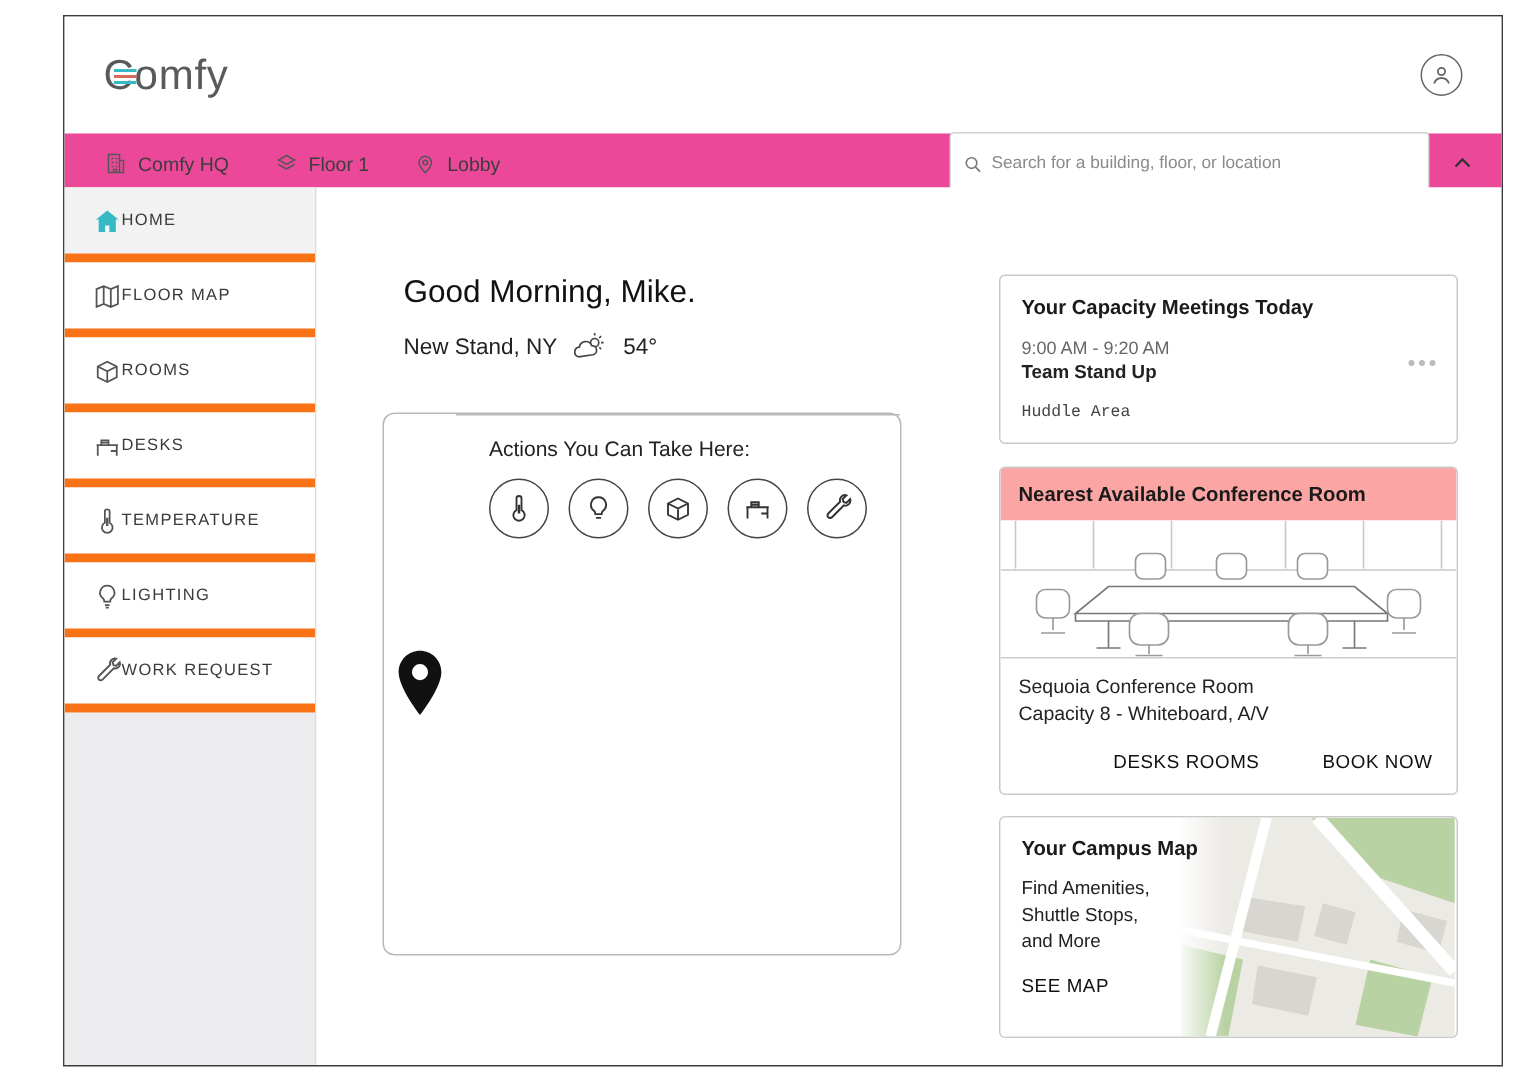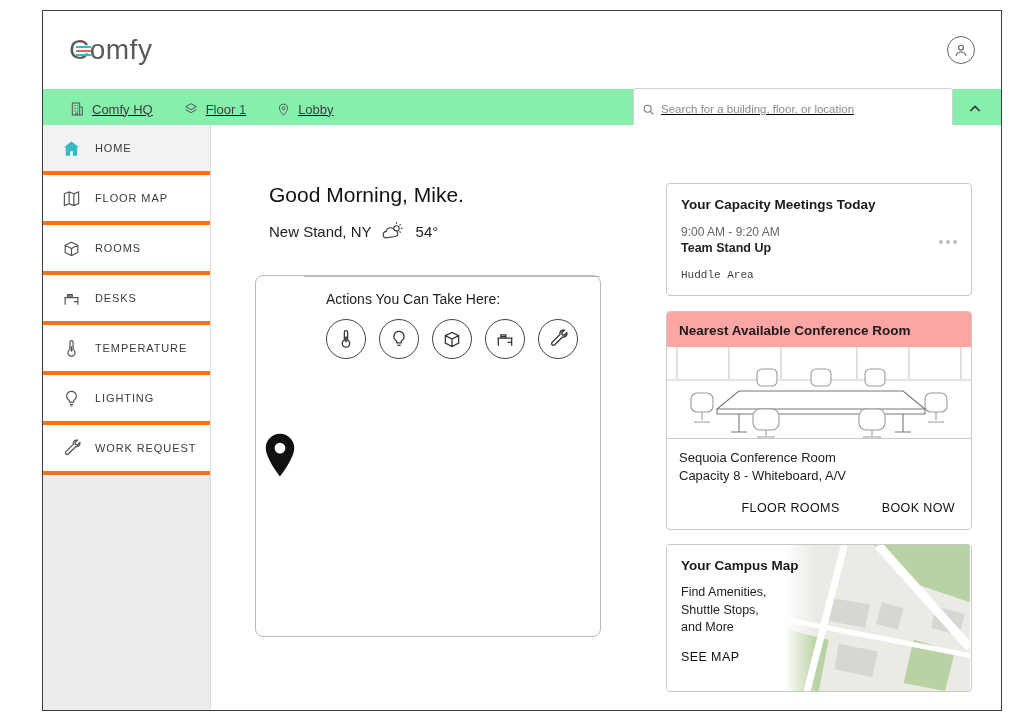--- a/index.html
+++ b/index.html
@@ -24,43 +24,43 @@
   .logo-lines i:nth-child(1) { background: #35b9c5; }
   .logo-lines i:nth-child(2) { background: #d96a5b; }
   .logo-lines i:nth-child(3) { background: #35b9c5; }
   .avatar-btn {
     width: 28px; height: 28px; border-radius: 50%; border: 1.6px solid #666;
     background: #fff; display: flex; align-items: center; justify-content: center; cursor: pointer;
   }
 
   
   .crumbbar {
-    height: 36px; flex: none; background: #86efac;
-    display: flex; align-items: center; padding: 4px 18px 0 26px; text-decoration: underline;
+    height: 36px; flex: none; background: #ec4899;
+    display: flex; align-items: center; padding: 4px 18px 0 26px;
   }
   .crumb { display: flex; align-items: center; gap: 7px; margin-right: 30px; cursor: pointer; }
   .crumb span { font-size: 13px; color: #3d3d3d; }
   .crumb-spacer { flex: 1; }
   .searchbox {
     width: 320px; height: 43px; background: #fff; border: 1px solid #d2d2d2; border-radius: 3px;
     display: flex; align-items: center; padding: 0 8px; gap: 6px;
   }
   .searchbox input {
     border: none; outline: none; flex: 1; font-size: 11.5px; color: #333; background: transparent;
     font-family: "Liberation Sans", sans-serif;
   }
   .searchbox input::placeholder { color: #8a8a8a; }
   .collapse-btn { background: none; border: none; margin-left: 14px; cursor: pointer; display: flex; align-items: center; }
 
   
   .bodyrow { flex: 1; display: flex; min-height: 0; }
   .sidebar { width: 168px; flex: none; background: #ececee; border-right: 1px solid #dcdcdc; }
   .side-item {
-    height: 50px; background: #fff; border-bottom: 4px solid #f97316;
-    display: flex; align-items: center; gap: 14px; padding-left: 18px; cursor: pointer; text-align: center;
+    height: 50px; background: #fff; border-bottom: 6px solid #f97316;
+    display: flex; align-items: center; padding-left: 18px; cursor: pointer; text-align: center;
   }
   .side-item.active { background: #f2f2f3; }
   .slabel { font-size: 11px; letter-spacing: .9px; color: #3a3a3a; }
   .sicon { width: 20px; height: 20px; display: flex; align-items: center; justify-content: center; }
 
   
   .main { flex: 1; background: #fff; padding: 58px 28px 0 44px; display: flex; align-items: flex-start; }
   .col-left { width: 384px; flex: none; }
   .greeting { font-size: 21px; color: #111; margin-left: 14px; }
   .weather-row { margin: 14px 0 0 14px; display: flex; align-items: center; gap: 9px; font-size: 15px; color: #222; }
@@ -317,21 +317,21 @@
               <path d="M99 83v6M90 90h18"></path>
               <rect x="192" y="62" width="26" height="21" rx="7" fill="#fff"></rect>
               <path d="M205 83v6M196 90h18"></path>
             </svg>
           </div>
           <div class="conf-info">
             <div>Sequoia Conference Room</div>
             <div>Capacity 8 - Whiteboard, A/V</div>
           </div>
           <div class="conf-buttons">
-            <button class="text-btn">FLOOR ROOMS</button>
+            <button class="text-btn">DESKS ROOMS</button>
             <button class="text-btn">BOOK NOW</button>
           </div>
         </div>
 
         <div class="card campus-card">
           <svg class="campus-map" viewBox="0 0 185 148">
             <rect width="185" height="148" fill="#eceae5"></rect>
             <polygon points="88,0 185,0 185,58 120,36" fill="#b9d2a3"></polygon>
             <polygon points="0,86 42,96 32,148 0,148" fill="#b9d2a3"></polygon>
             <polygon points="128,96 170,108 160,148 118,140" fill="#b9d2a3"></polygon>

